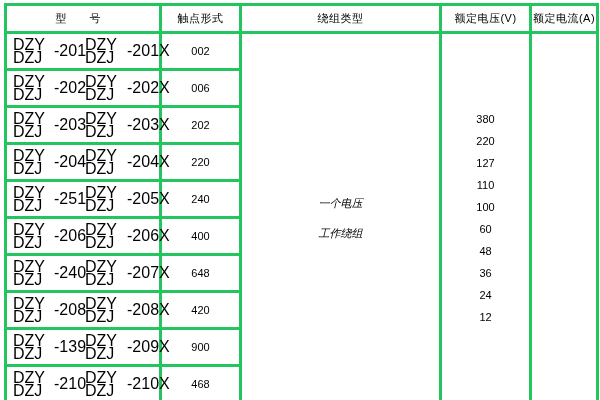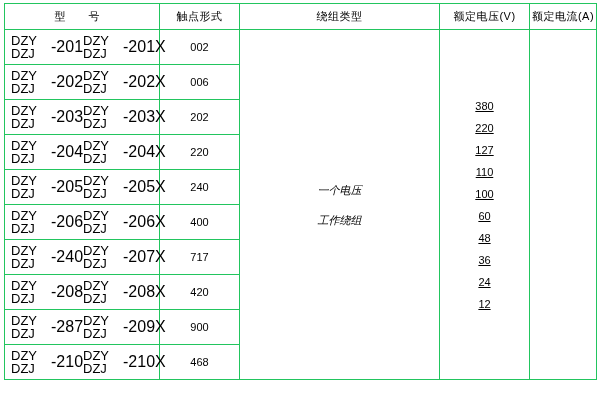--- a/index.html
+++ b/index.html
@@ -21,21 +21,21 @@
     background: #ffffff;
   }
   table.spec {
     border-collapse: collapse;
     table-layout: fixed;
     width: 592px;
     margin: 3px 0 0 4px;
     border: 1px solid #000;
   }
   table.spec td, table.spec th {
-    border: 1px solid #22c55e;
+    border: 3px solid #22c55e;
     padding: 0;
     font-weight: normal;
     font-size: 11px;
     text-align: center;
     vertical-align: middle;
     color: #000;
   }
   thead td {
     height: 25px;
     font-size: 12px;
@@ -69,21 +69,21 @@
   }
   .pair {
     display: flex;
     align-items: center;
     width: 72px;
   }
   .pair .stack {
     display: flex;
     flex-direction: column;
     line-height: 13px;
-    font-size: 13px;
+    font-size: 16px;
     text-align: left;
     width: 27px;
   }
   .pair .suffix {
     font-size: 16px;
     white-space: nowrap;
     padding-left: 1px;
     margin-left: 13px;
   }
   .pair.second { width: 80px; }
@@ -96,21 +96,21 @@
     line-height: 30px;
     font-style: italic;
   }
   .winding-cell .w-line { display: block; }
 
   .volt-cell {
     font-size: 11.5px;
     line-height: 22px;
     padding: 4px 0;
   }
-  .volt-cell span { display: block; text-decoration: underline; }
+  .volt-cell span { display: block; }
 
   .amp-cell { font-size: 11.5px; }
 </style>
 </head>
 <body>
 
 <div class="sheet">
   <table class="spec">
     <colgroup>
       <col class="c-model">
@@ -235,21 +235,21 @@
       </tr>
 
       <tr>
         <td class="model-cell">
           <div class="model-inner">
             <span class="pair">
               <span class="stack">
                 <span>DZY</span>
                 <span>DZJ</span>
               </span>
-              <span class="suffix">-205</span>
+              <span class="suffix">-251</span>
             </span>
             <span class="pair second">
               <span class="stack">
                 <span>DZY</span>
                 <span>DZJ</span>
               </span>
               <span class="suffix">-205X</span>
             </span>
           </div>
         </td>
@@ -290,21 +290,21 @@
             </span>
             <span class="pair second">
               <span class="stack">
                 <span>DZY</span>
                 <span>DZJ</span>
               </span>
               <span class="suffix">-207X</span>
             </span>
           </div>
         </td>
-        <td class="contact-cell">717</td>
+        <td class="contact-cell">648</td>
       </tr>
 
       <tr>
         <td class="model-cell">
           <div class="model-inner">
             <span class="pair">
               <span class="stack">
                 <span>DZY</span>
                 <span>DZJ</span>
               </span>
@@ -323,21 +323,21 @@
       </tr>
 
       <tr>
         <td class="model-cell">
           <div class="model-inner">
             <span class="pair">
               <span class="stack">
                 <span>DZY</span>
                 <span>DZJ</span>
               </span>
-              <span class="suffix">-287</span>
+              <span class="suffix">-139</span>
             </span>
             <span class="pair second">
               <span class="stack">
                 <span>DZY</span>
                 <span>DZJ</span>
               </span>
               <span class="suffix">-209X</span>
             </span>
           </div>
         </td>

